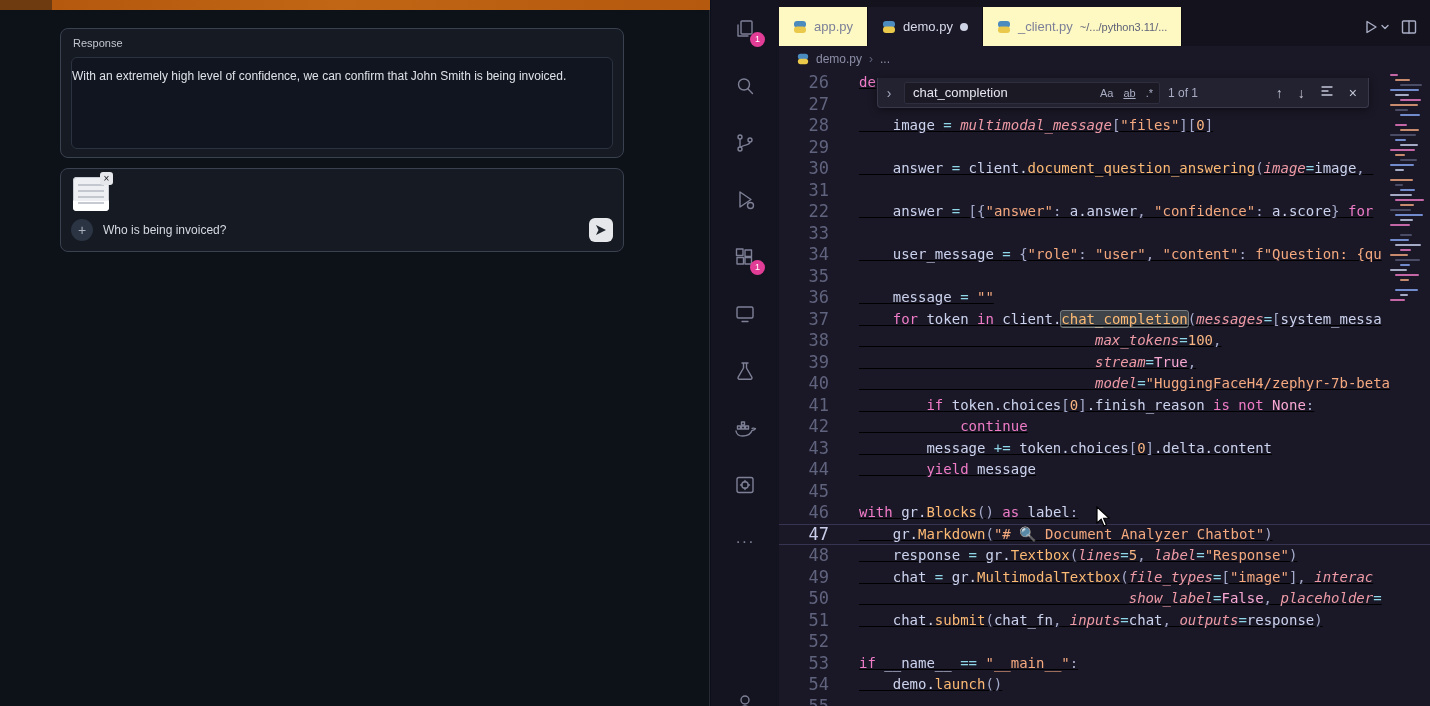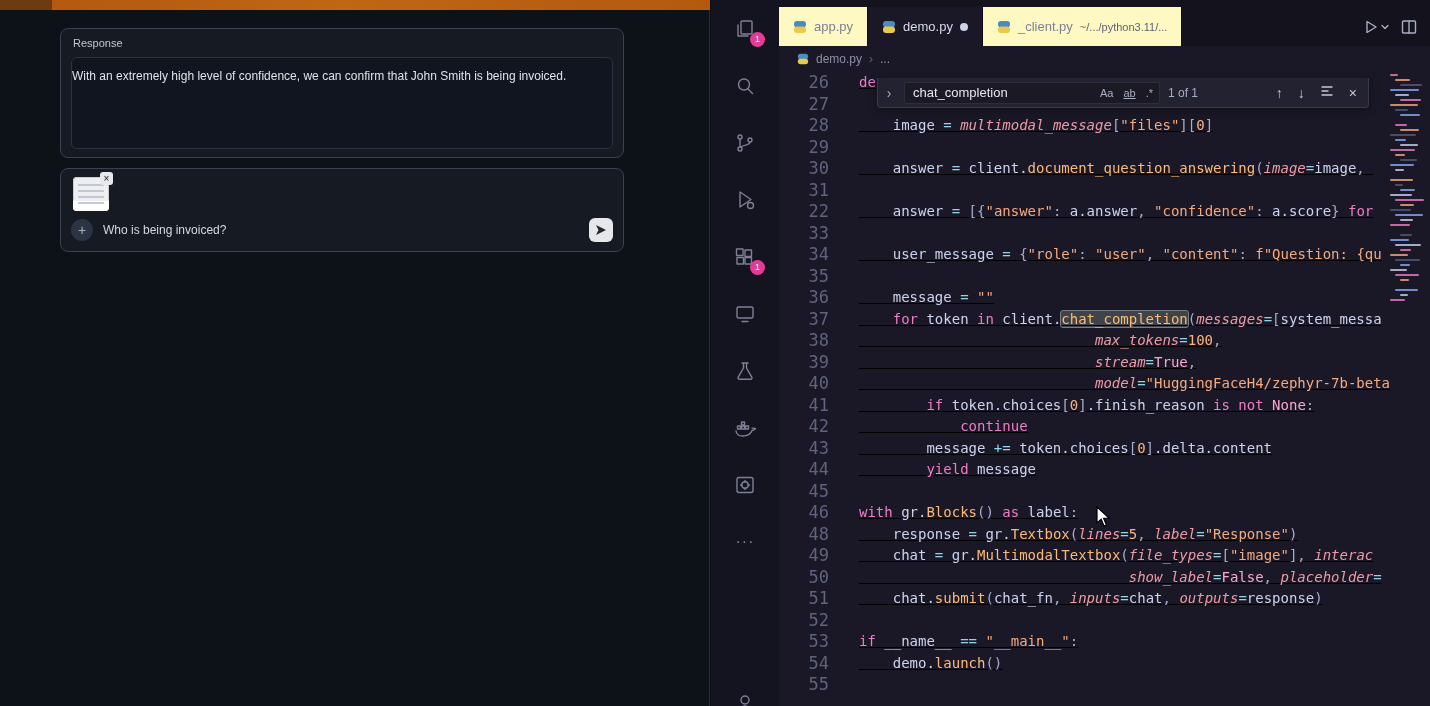--- a/index.html
+++ b/index.html
@@ -325,20 +325,24 @@
               <span class="ln">44</span>
               <span class="code"><span class="tok-plain">        </span><span class="tok-kw">yield</span><span class="tok-plain"> message</span></span>
             </div>
             <div class="code-line">
               <span class="ln">45</span>
               <span class="code"></span>
             </div>
             <div class="code-line">
               <span class="ln">46</span>
               <span class="code"><span class="tok-kw">with</span><span class="tok-plain"> gr.</span><span class="tok-fn">Blocks</span><span class="tok-punc">()</span><span class="tok-plain"> </span><span class="tok-kw">as</span><span class="tok-plain"> label</span><span class="tok-punc">:</span></span>
+            </div>
+            <div class="code-line current">
+              <span class="ln">47</span>
+              <span class="code"><span class="tok-plain">    gr.</span><span class="tok-fn">Markdown</span><span class="tok-punc">(</span><span class="tok-str">"# 🔍 Document Analyzer Chatbot"</span><span class="tok-punc">)</span></span>
             </div>
             <div class="code-line">
               <span class="ln">48</span>
               <span class="code"><span class="tok-plain">    response </span><span class="tok-op">=</span><span class="tok-plain"> gr.</span><span class="tok-fn">Textbox</span><span class="tok-punc">(</span><span class="tok-param">lines</span><span class="tok-op">=</span><span class="tok-num">5</span><span class="tok-punc">,</span><span class="tok-plain"> </span><span class="tok-param">label</span><span class="tok-op">=</span><span class="tok-str">"Response"</span><span class="tok-punc">)</span></span>
             </div>
             <div class="code-line">
               <span class="ln">49</span>
               <span class="code"><span class="tok-plain">    chat </span><span class="tok-op">=</span><span class="tok-plain"> gr.</span><span class="tok-fn">MultimodalTextbox</span><span class="tok-punc">(</span><span class="tok-param">file_types</span><span class="tok-op">=</span><span class="tok-punc">[</span><span class="tok-str">"image"</span><span class="tok-punc">],</span><span class="tok-plain"> </span><span class="tok-param">interac</span></span>
             </div>
             <div class="code-line">

